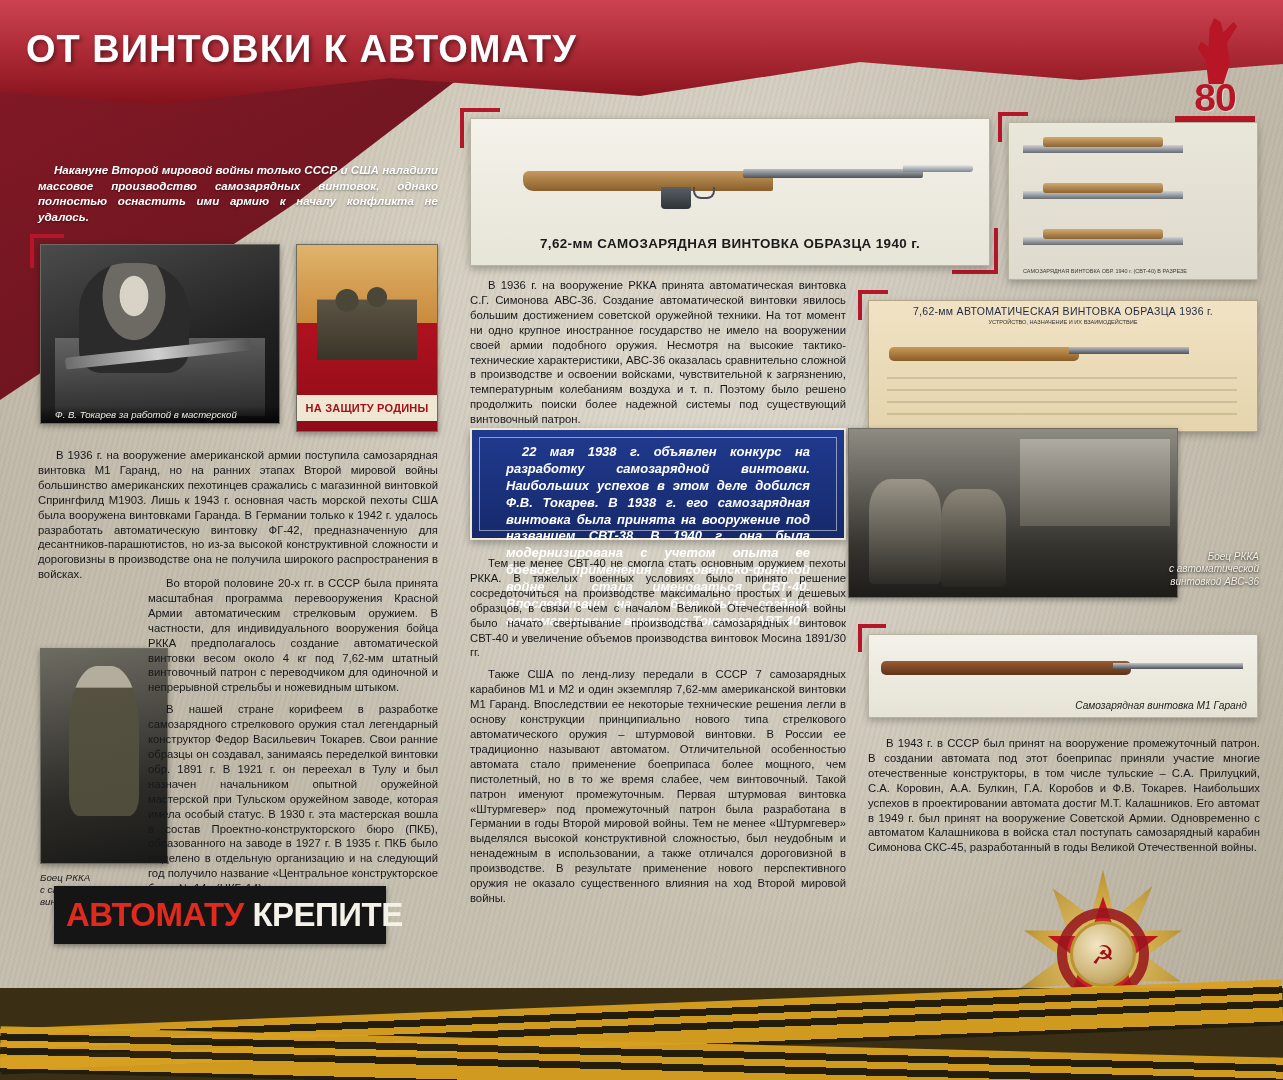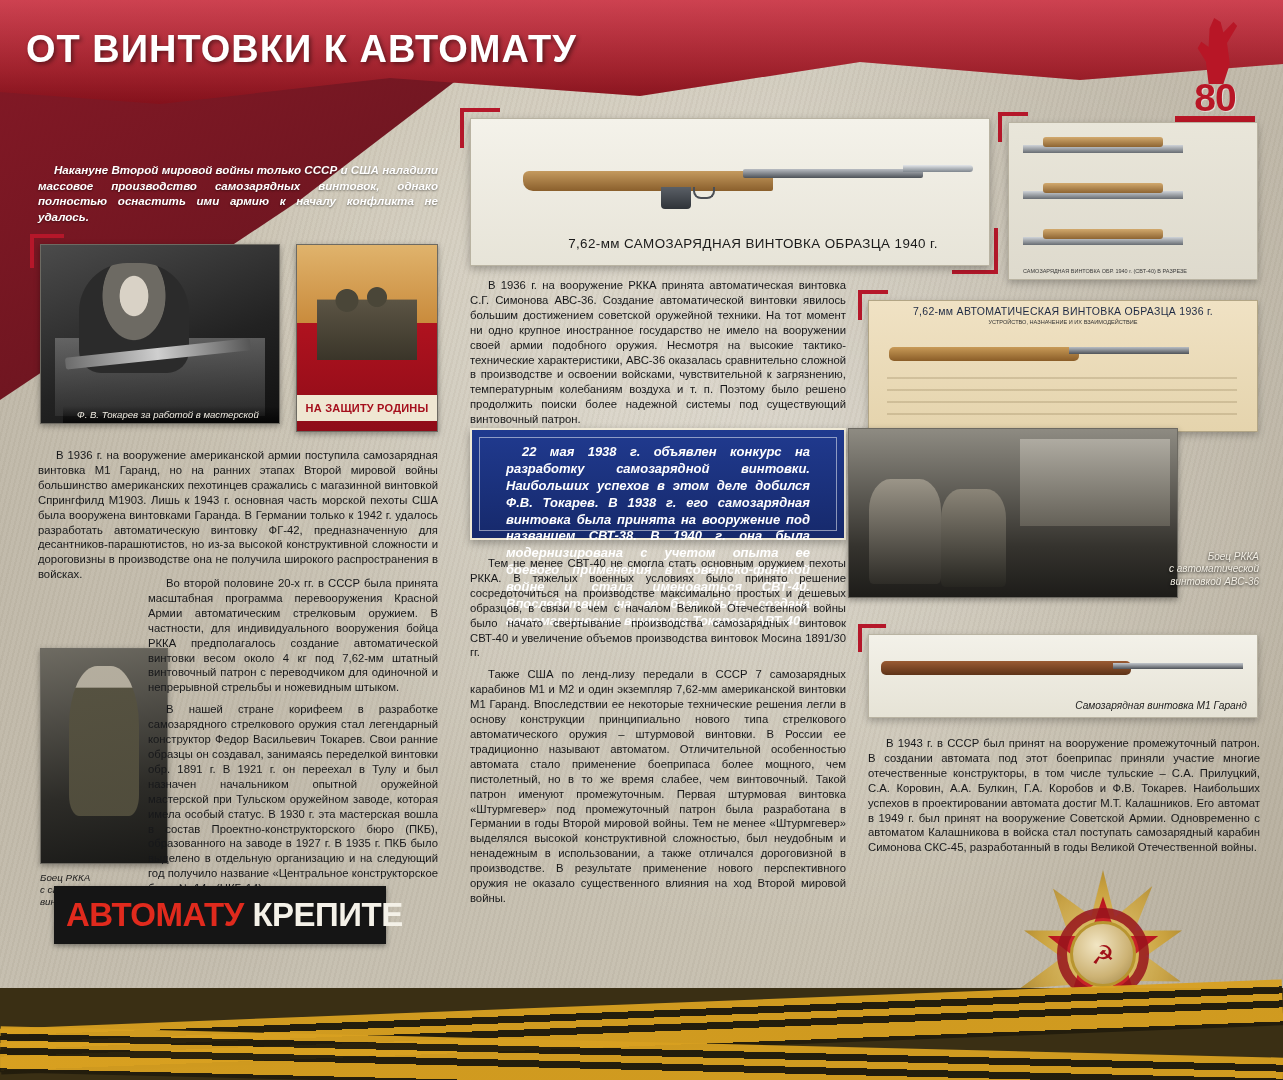--- a/index.html
+++ b/index.html
@@ -152,21 +152,20 @@
     background: #2a2a2a;
     border: 1px solid #6d6a62;
     box-shadow: 0 2px 6px rgba(0,0,0,0.35);
     overflow: hidden;
   }
   .photo .cap {
     position:absolute; left: 0; bottom: 0; width: 100%;
     color: #f0ece2; font-size: 9.6px; font-style: italic;
     padding: 3px 14px;
     background: linear-gradient(180deg, rgba(0,0,0,0.0), rgba(0,0,0,0.72));
-    margin-left: 22px;
   }
   
   .corner-tl, .corner-br {
     position: absolute; pointer-events:none;
   }
   .corner-tl { border-left: 4px solid #b5172a; border-top: 4px solid #b5172a; }
   .corner-br { border-right: 4px solid #b5172a; border-bottom: 4px solid #b5172a; }
 
   
   #photo-tokarev {
@@ -251,22 +250,22 @@
     position:absolute; left: 168px; top: 40px; width: 30px; height: 22px;
     background: linear-gradient(180deg, #5a5f66, #2f3338);
     border-radius: 0 0 4px 4px;
   }
   .gun .trig {
     position:absolute; left: 200px; top: 40px; width: 22px; height: 12px;
     border: 2px solid #4b4f55; border-top: none; border-radius: 0 0 8px 8px;
   }
   #panel-svt40 .caption {
     position:absolute; left: 0; bottom: 14px; width: 100%;
-    text-align:center; font-size: 13.4px; font-weight: normal;
-    color: #1a1a1a; letter-spacing: .4px; margin-left: 23px;
+    text-align:center; font-size: 13.4px; font-weight: bold;
+    color: #1a1a1a; letter-spacing: .4px;
   }
 
   
   #panel-drawings {
     position:absolute; left: 1008px; top: 122px; width: 250px; height: 158px;
     background: linear-gradient(180deg, #e9e6da, #dedacd);
     border: 1px solid #b9b3a2;
     box-shadow: 0 3px 7px rgba(0,0,0,0.25);
   }
   #panel-drawings .d {

